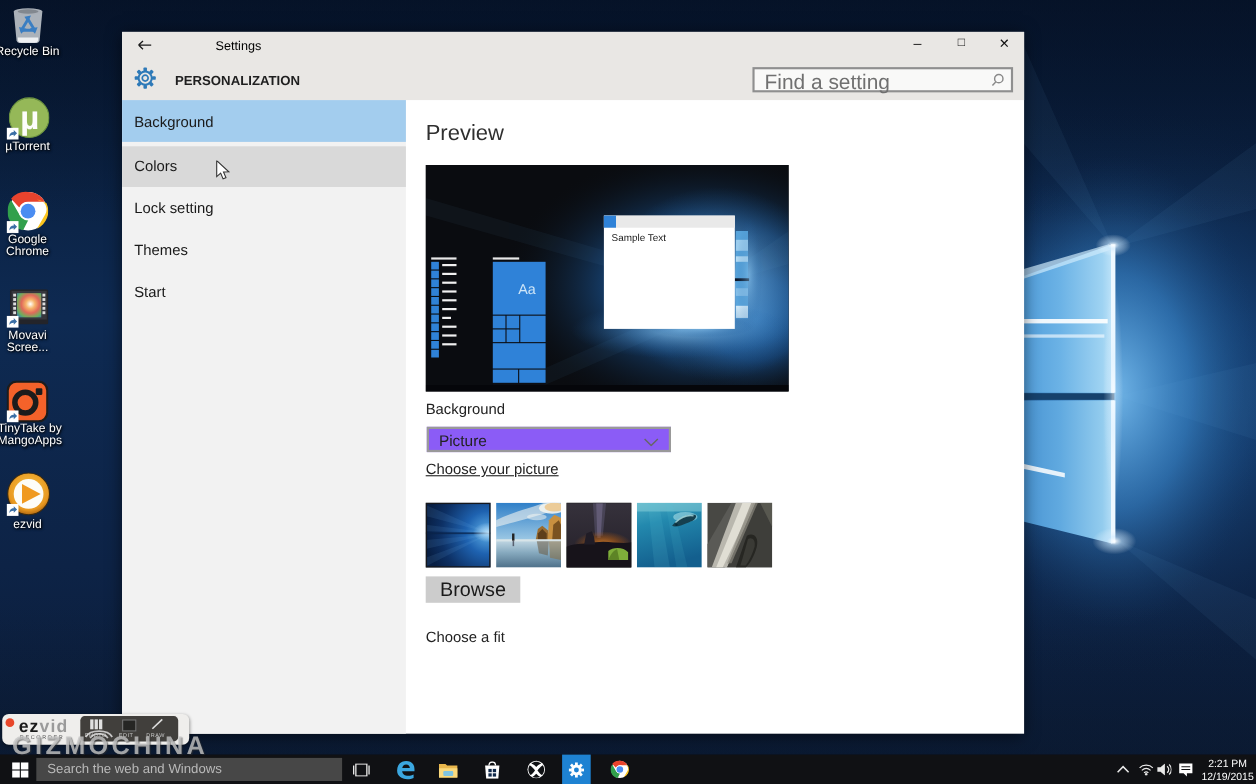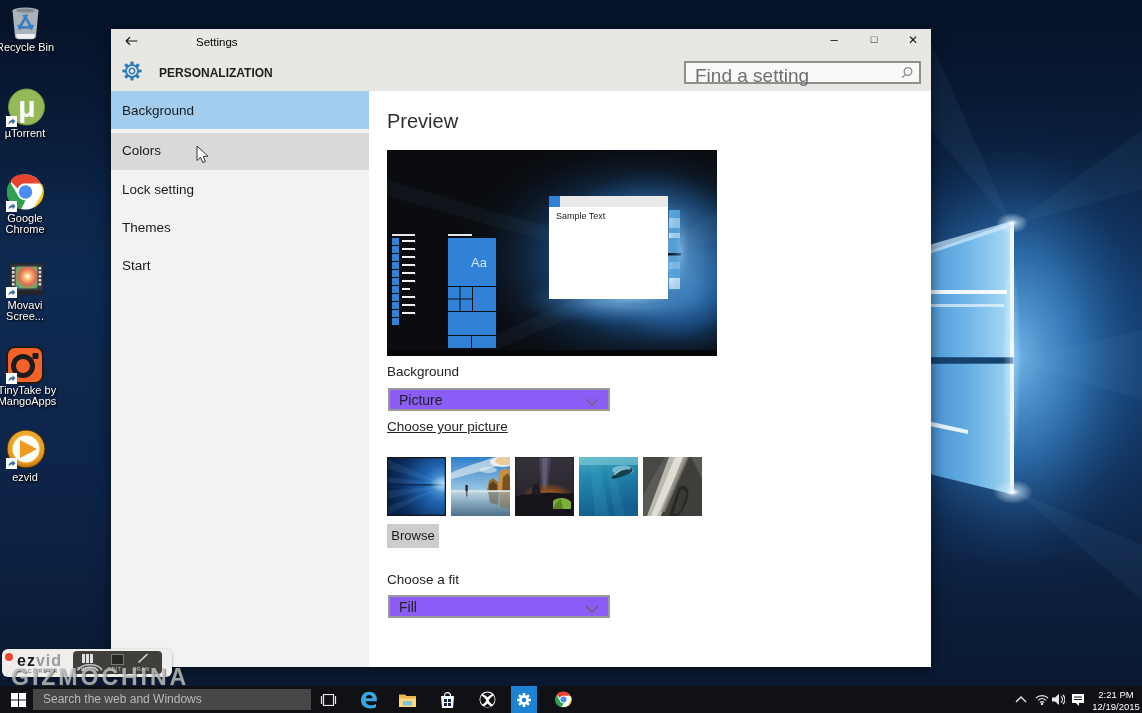--- a/index.html
+++ b/index.html
@@ -451,29 +451,23 @@
       <polygon points="26,0 44,0 18,59 4,59" fill="#b9b7ae"></polygon>
       <polygon points="32,0 42,0 14,59 8,59" fill="#e0ded4"></polygon>
       <polygon points="44,0 59,0 59,59 18,59" fill="#3e3e3a"></polygon>
       <path d="M36 30 C42 27 47 31 45 40 C43 48 39 55 35 59 L26 59 C30 48 33 38 36 30 Z" fill="#262622"></path>
       <path d="M37 33 C41 31 44 34 43 40 C41 47 38 53 35 57 L30 57 C33 48 35 40 37 33 Z" fill="#3a3a35"></path>
       <polygon points="48,0 59,0 59,22" fill="#585850"></polygon>
       <polygon points="40,0 46,0 22,55 18,55" fill="#8a887e" opacity="0.7"></polygon>
     </svg>
   </div>
 
-  <div class="abs" style="left:276px;top:495px;width:52px;height:24px;background:#cccccc;font-size:13px;color:#1a1a1a;text-align:center;line-height:24px;">Browse</div>
+  <div class="abs" style="left:276px;top:495px;width:86px;height:24px;background:#cccccc;font-size:18px;color:#1a1a1a;text-align:center;line-height:24px;">Browse</div>
 
   <div class="abs cl" style="left:276px;top:543px;">Choose a fit</div>
-  <div class="abs dd" style="left:277px;top:566px;">
-    <span>Fill</span>
-    <svg width="14" height="8" viewBox="0 0 14 8" style="position:absolute;right:9px;top:8px;">
-        <path d="M1 1 L7 7 L13 1" fill="none" stroke="#666" stroke-width="1.3"></path>
-      </svg>
-  </div>
 </div>
 
 <div class="abs" id="tb" style="left:0;top:686px;width:1142px;height:27px;background:#101114;padding-left:12px;">
   <svg class="abs" style="left:11px;top:7px;" width="15" height="14" viewBox="0 0 15 14">
     <g fill="#fff">
         <rect x="0" y="0" width="7" height="6.5"></rect>
         <rect x="8" y="0" width="7" height="6.5"></rect>
         <rect x="0" y="7.5" width="7" height="6.5"></rect>
         <rect x="8" y="7.5" width="7" height="6.5"></rect>
       </g>

